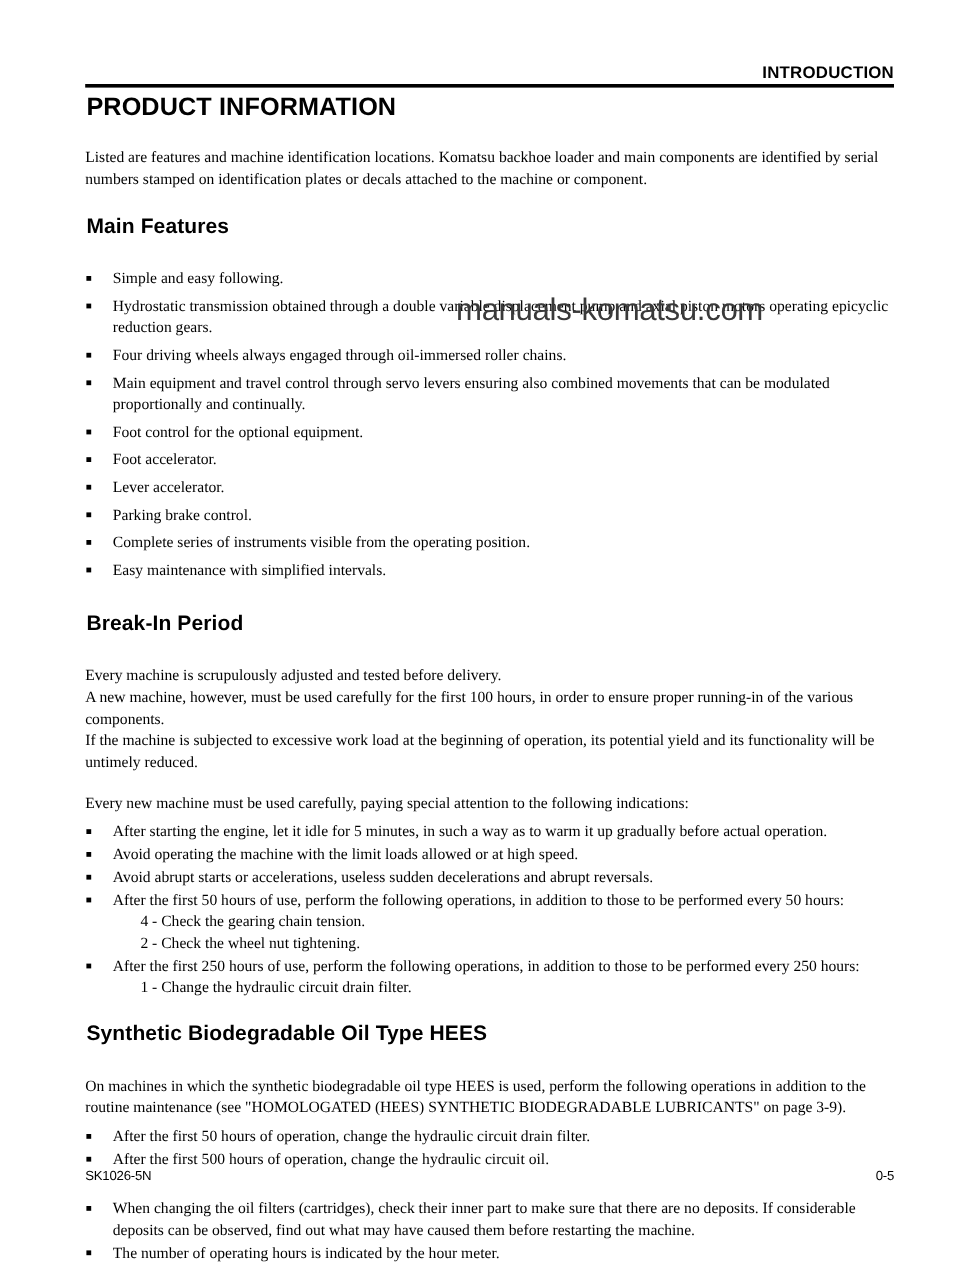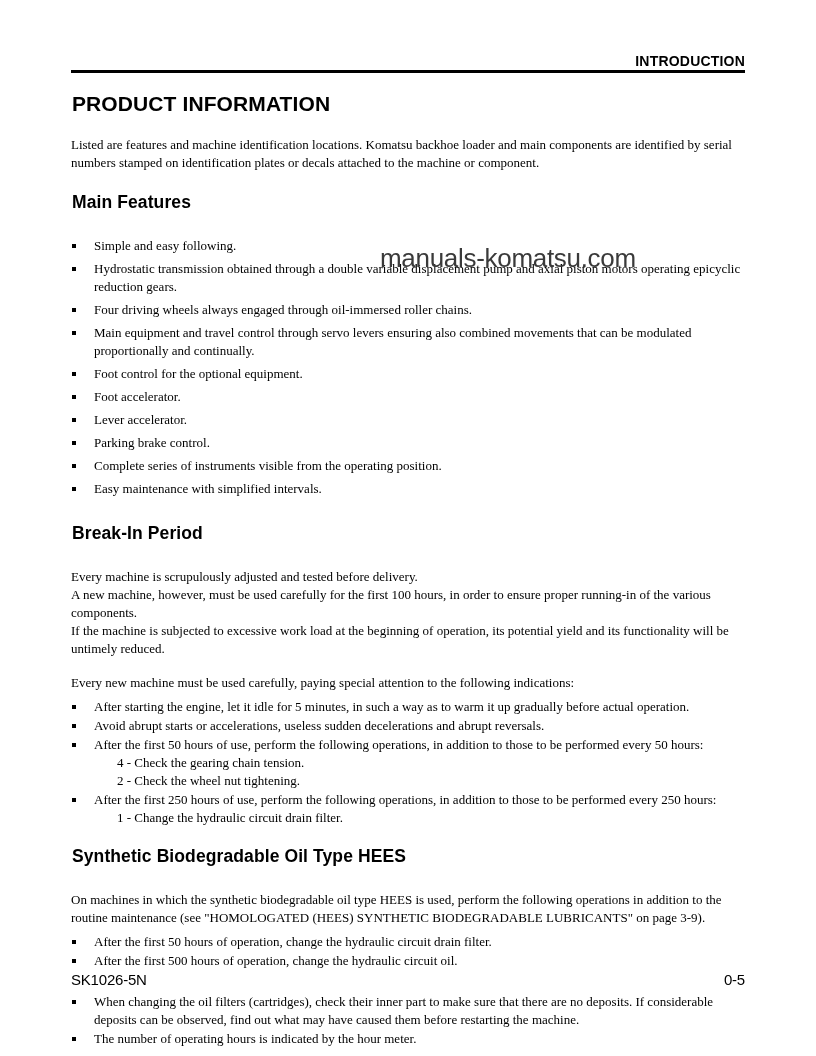--- a/index.html
+++ b/index.html
@@ -49,21 +49,21 @@
     left: 71px;
     top: 76px;
     width: 674px;
   }
 
   h1.doc-title {
     font-family: "Liberation Sans Narrow", "Liberation Sans", sans-serif;
     font-weight: bold;
     font-size: 21px;
     line-height: 24px;
-    margin: 16px 0 0 1px;
+    margin: 2px 0 0 1px;
     letter-spacing: 0.1px;
   }
 
   h2.section-title {
     font-family: "Liberation Sans Narrow", "Liberation Sans", sans-serif;
     font-weight: bold;
     font-size: 17.5px;
     line-height: 21px;
     margin: 0 0 0 1px;
     letter-spacing: 0.1px;
@@ -137,21 +137,21 @@
   .footer {
     position: absolute;
     left: 71px;
     top: 971px;
     width: 674px;
     display: flex;
     justify-content: space-between;
     align-items: flex-end;
     font-family: "Liberation Sans Narrow", "Liberation Sans", sans-serif;
     font-weight: normal;
-    font-size: 15px;
+    font-size: 11px;
     line-height: 18px;
     letter-spacing: -0.2px;
   }
 </style>
 </head>
 <body>
 
 <div class="page">
 
   <div class="header">
@@ -199,20 +199,21 @@
     </div>
 
     <div class="spacer-16"></div>
 
     <p class="body">Every new machine must be used carefully, paying special attention to the following indications:</p>
 
     <div class="spacer-6"></div>
 
     <ul class="bullets tight">
       <li class="bullet"><span class="bullet-text">After starting the engine, let it idle for 5 minutes, in such a way as to warm it up gradually before actual operation.</span></li>
+      <li class="bullet"><span class="bullet-text">Avoid operating the machine with the limit loads allowed or at high speed.</span></li>
       <li class="bullet"><span class="bullet-text">Avoid abrupt starts or accelerations, useless sudden decelerations and abrupt reversals.</span></li>
       <li class="bullet">
         <span class="bullet-text">After the first 50 hours of use, perform the following operations, in addition to those to be performed every 50 hours:</span>
         <div class="subitem">4 - Check the gearing chain tension.</div>
         <div class="subitem">2 - Check the wheel nut tightening.</div>
       </li>
       <li class="bullet">
         <span class="bullet-text">After the first 250 hours of use, perform the following operations, in addition to those to be performed every 250 hours:</span>
         <div class="subitem">1 - Change the hydraulic circuit drain filter.</div>
       </li>

